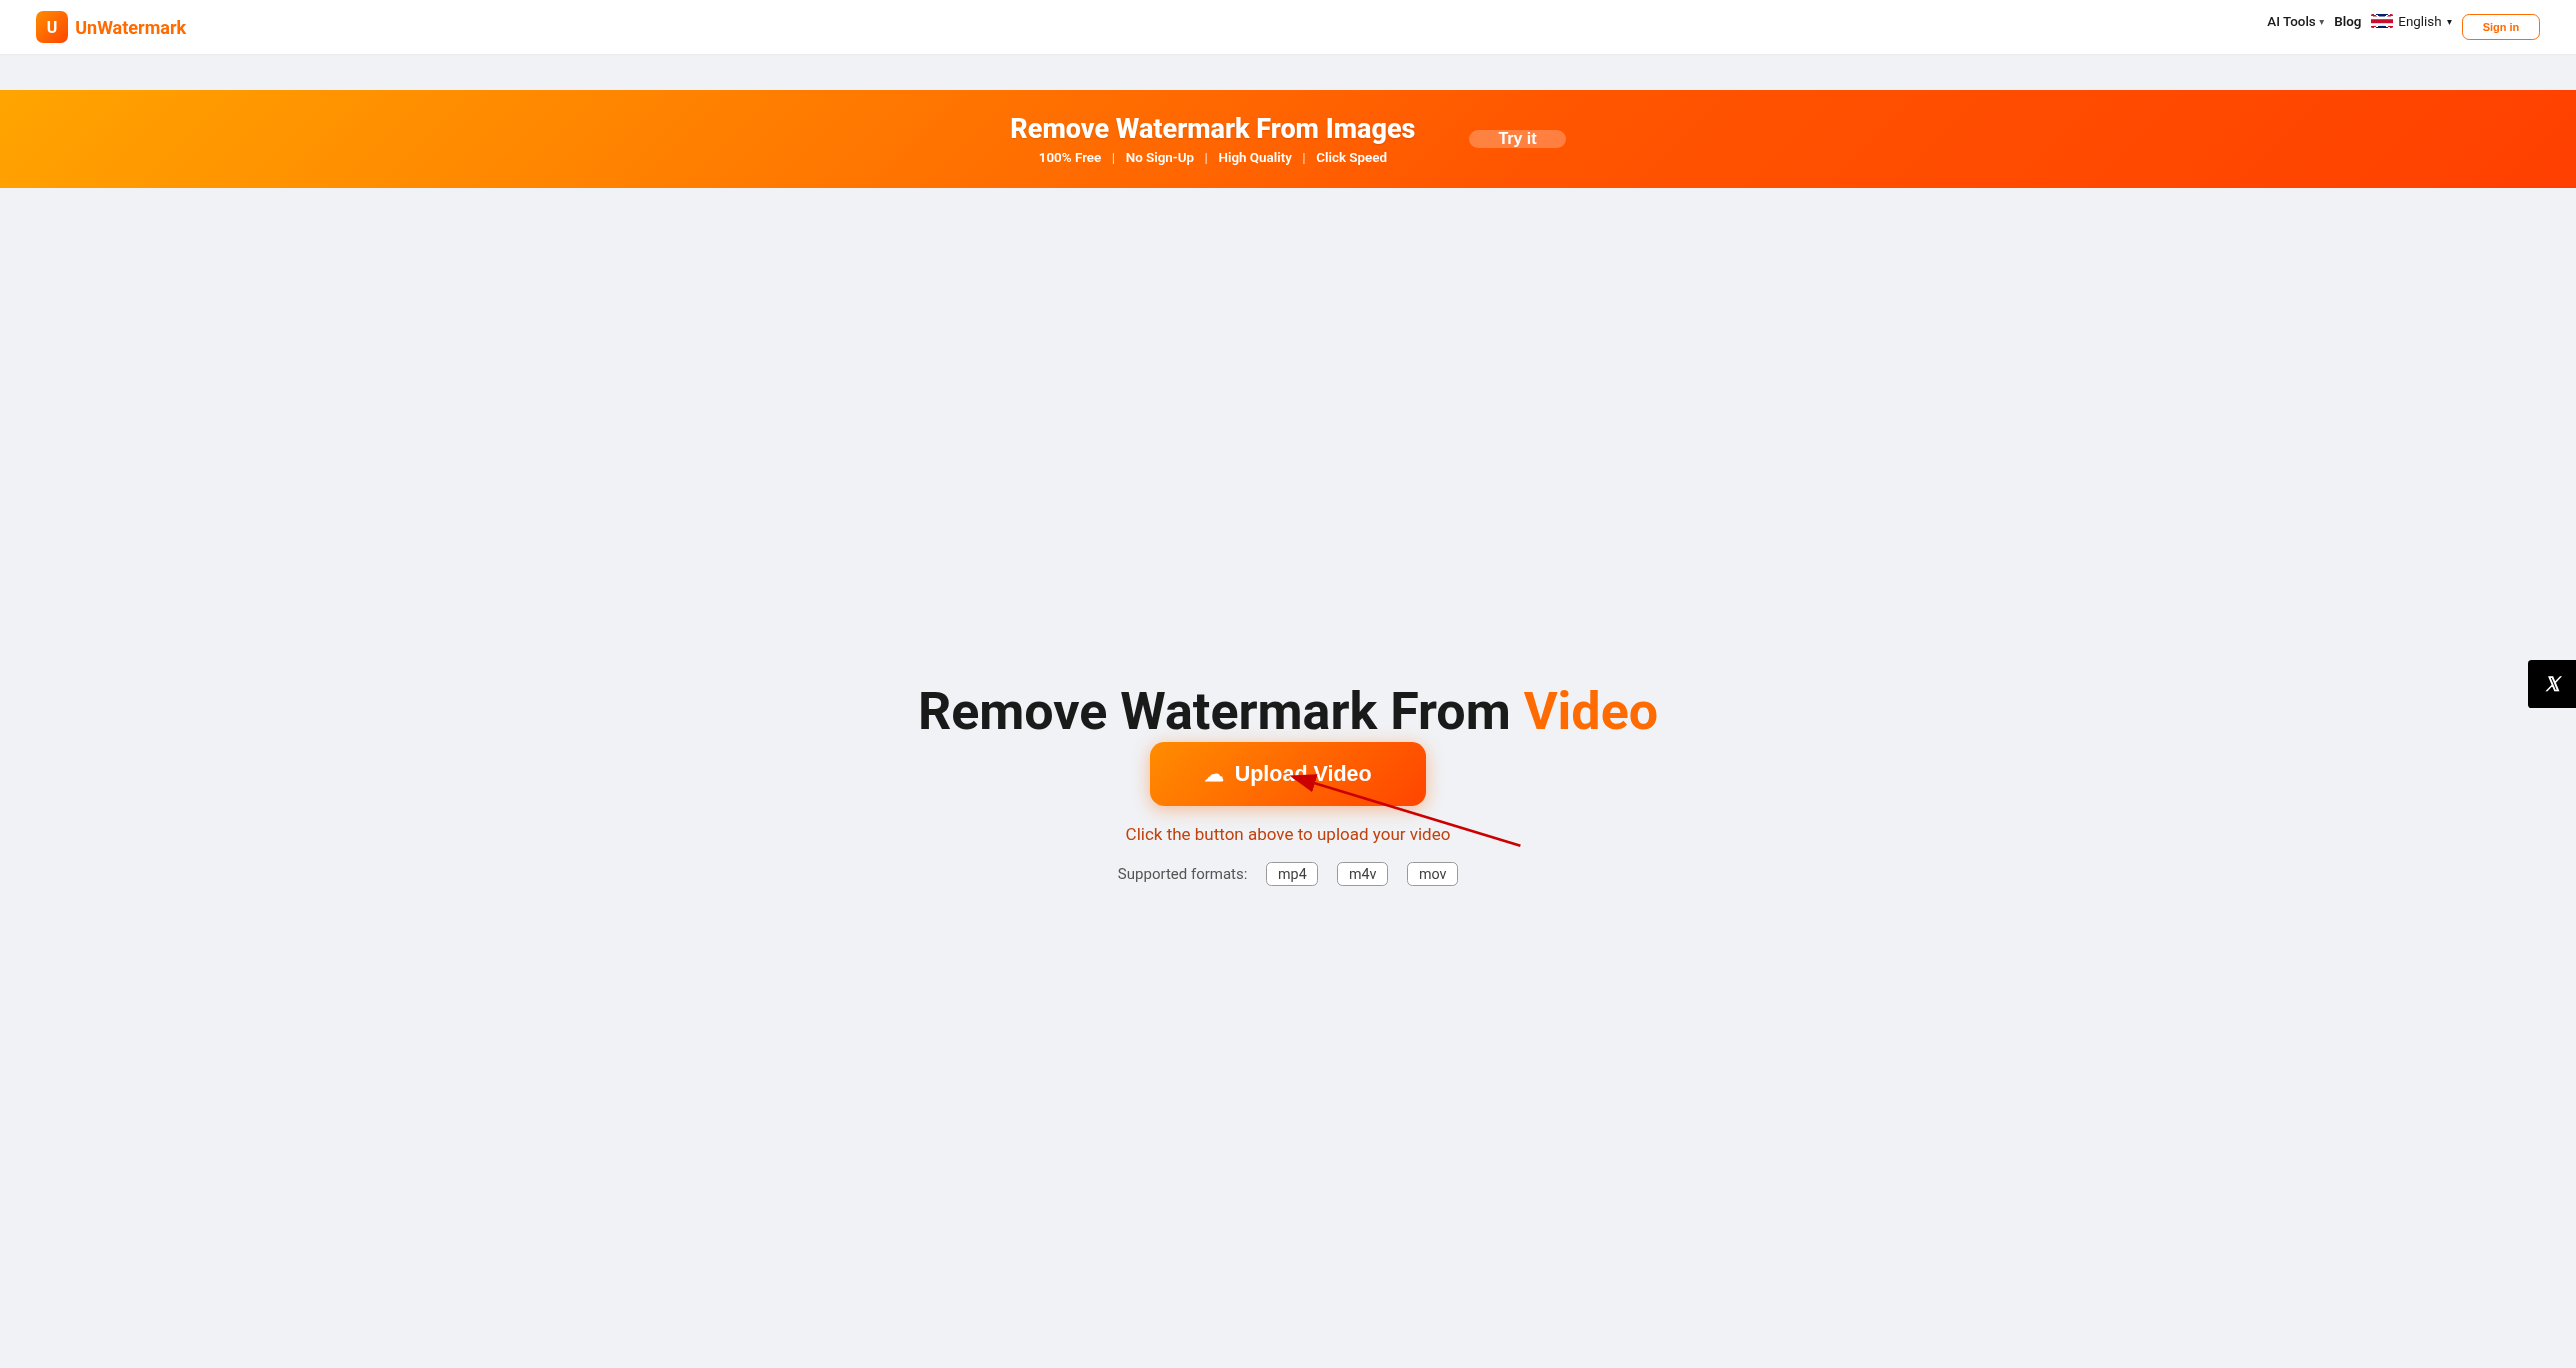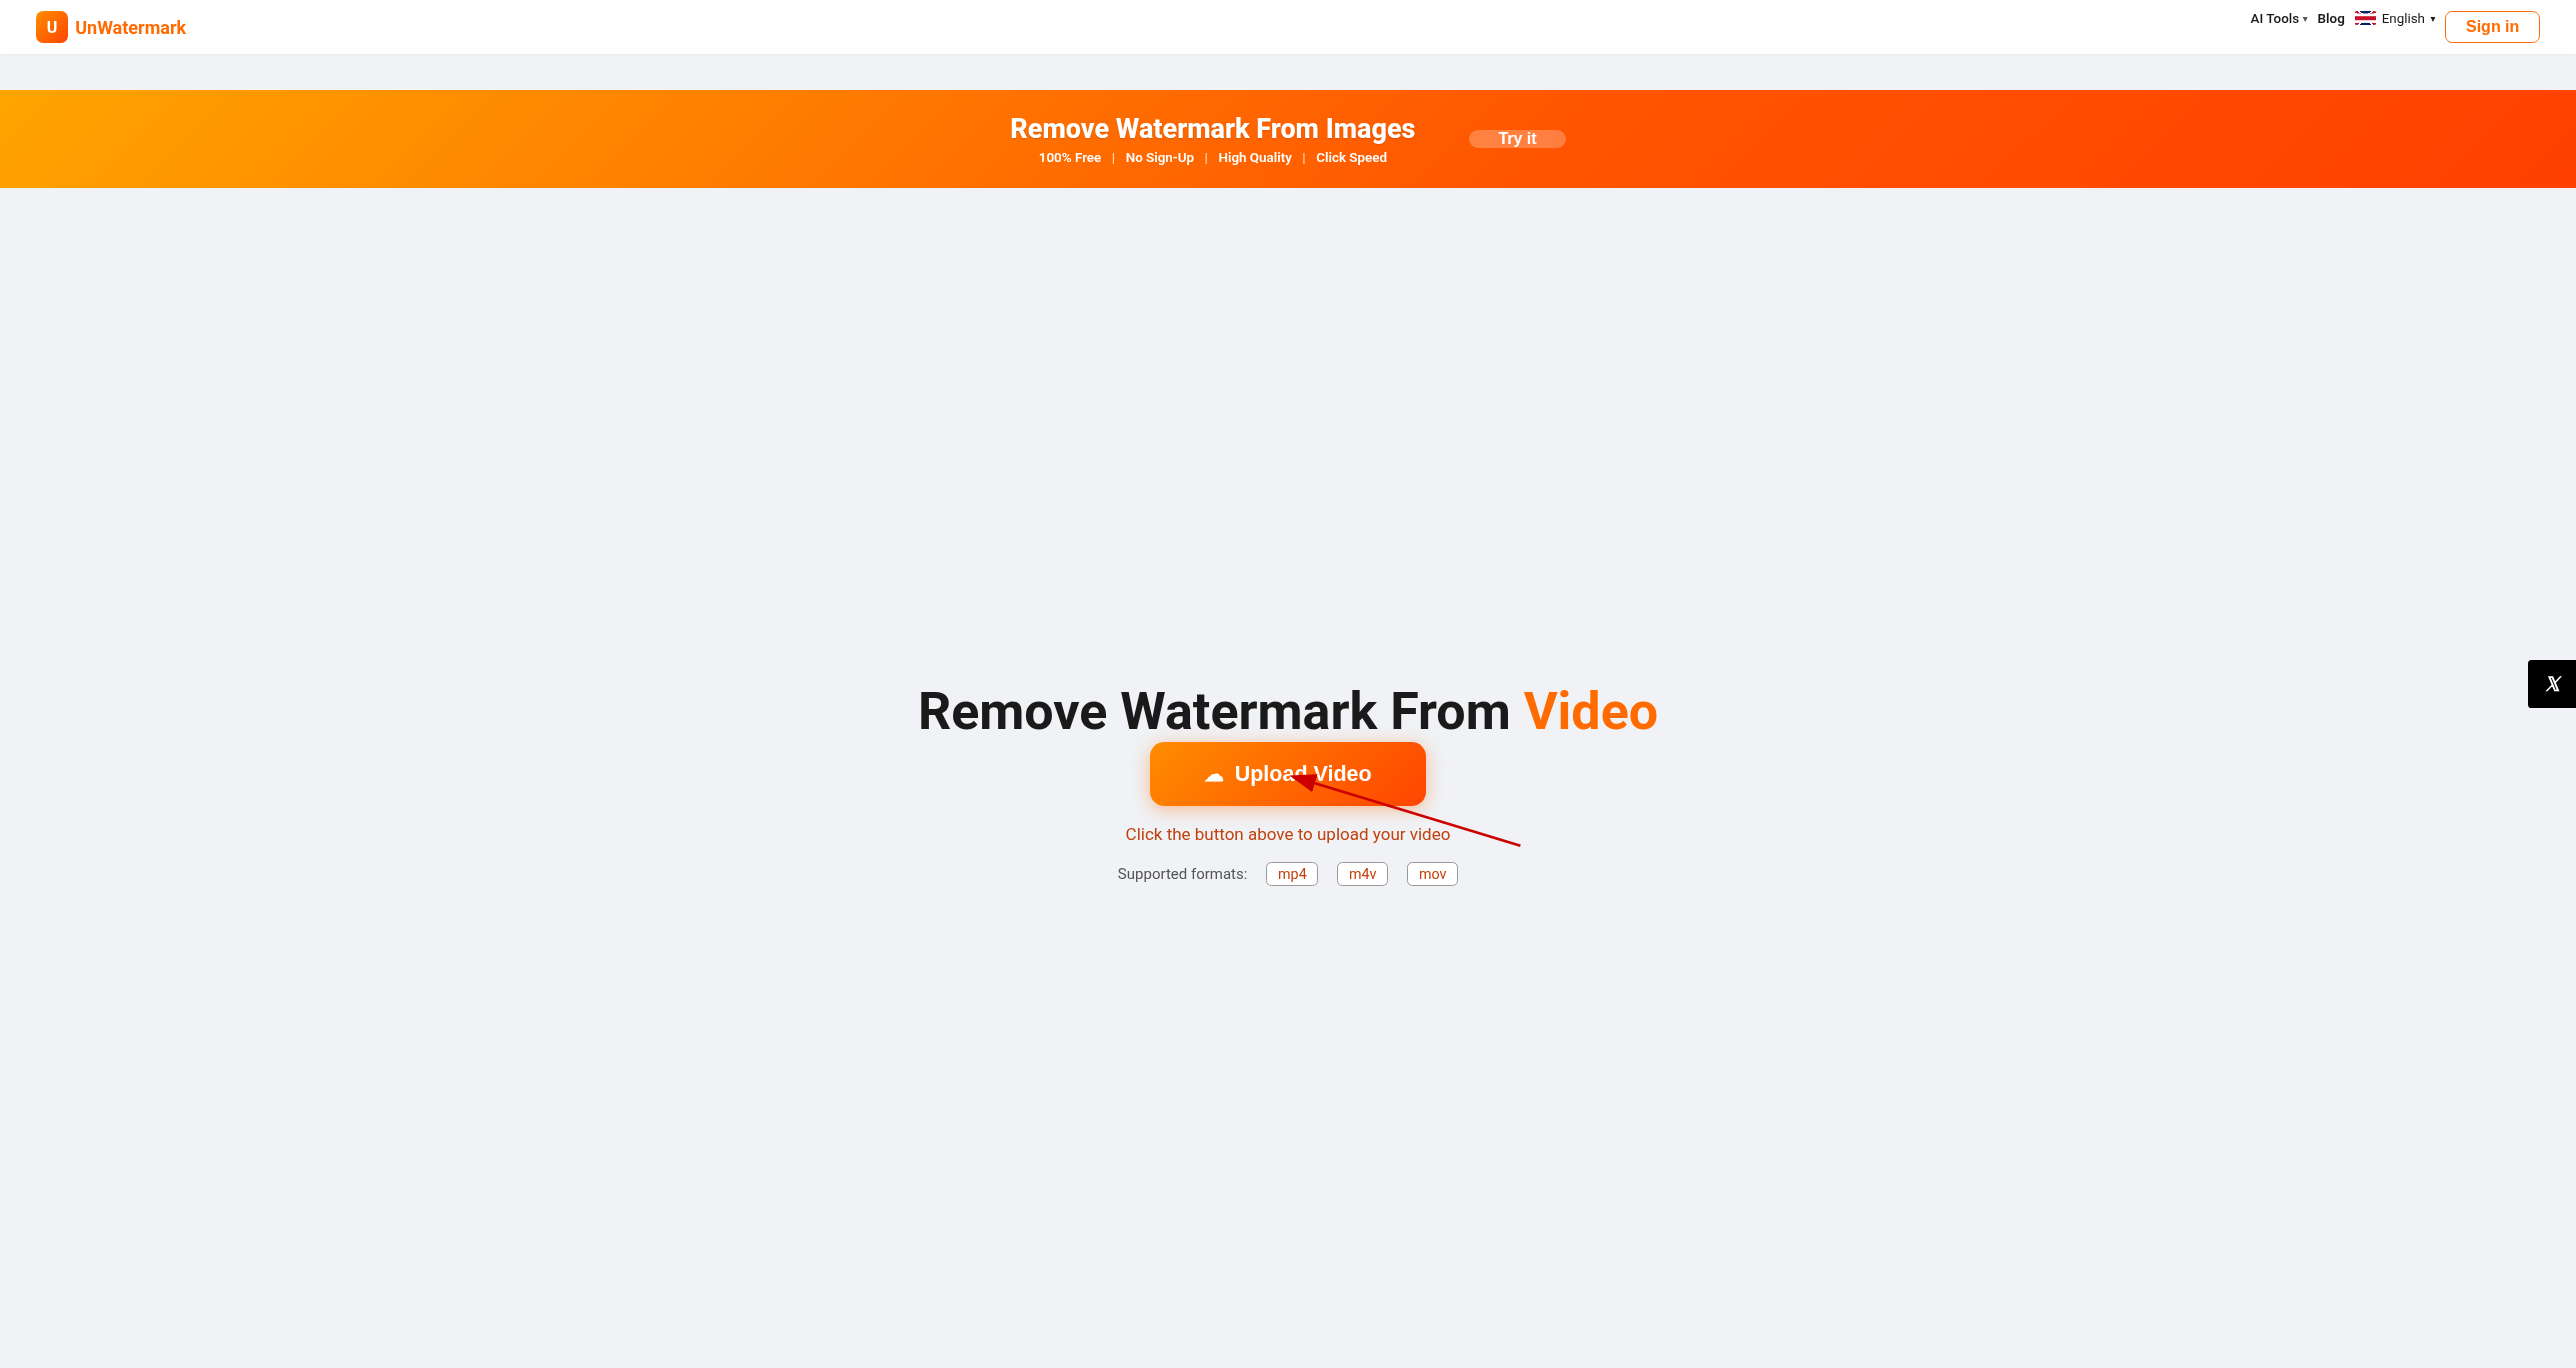--- a/index.html
+++ b/index.html
@@ -131,21 +131,21 @@
       transform: translateY(-50%);
       box-shadow: 0 -1.8px 0 0.9px white, 0 1.8px 0 0.9px white;
     }
 
     .sign-in-btn {
       border: 1.8px solid #ff6b00;
       background: transparent;
       color: #ff6b00;
       padding: 6.3px 19.7px;
       border-radius: 7.2px;
-      font-size: 16px;
+      font-size: 11px;
       font-weight: 600;
       cursor: pointer;
       transition: background 0.2s, color 0.2s;
     }
 
     
     .banner {
       background: linear-gradient(135deg, #ffa500 0%, #ff5500 60%, #ff4000 100%);
       padding: 23px 54px;
       display: flex;
@@ -254,21 +254,21 @@
       font-size: 15px;
       color: #555;
       justify-content: center;
     }
 
     .format-badge {
       border: 1.3px solid #999;
       border-radius: 5.4px;
       padding: 2.7px 10.7px;
       font-size: 14.3px;
-      color: #c2410c;
+      color: #404040;
       background: white;
     }
 
     
     .twitter-float {
       position: fixed;
       right: 0;
       top: 50%;
       transform: translateY(-50%);
       background: #000;

